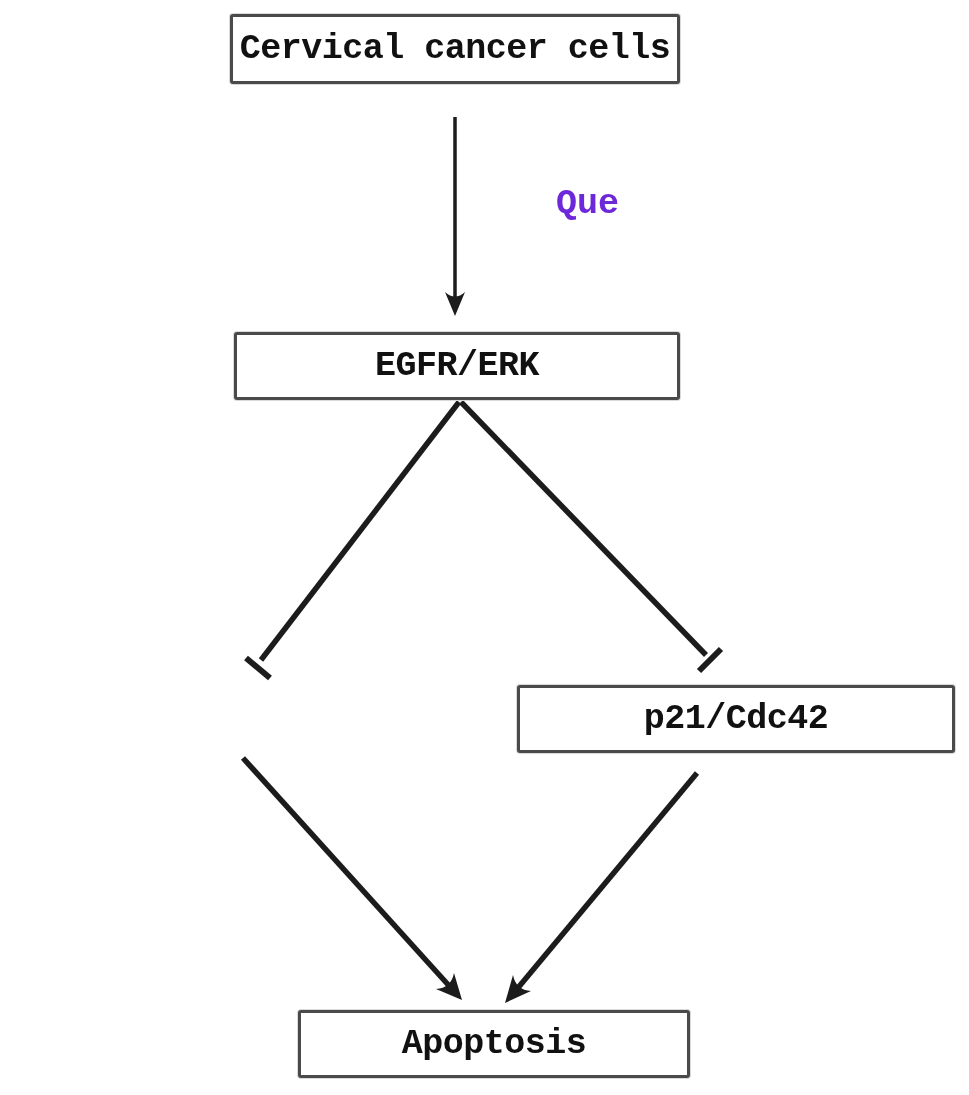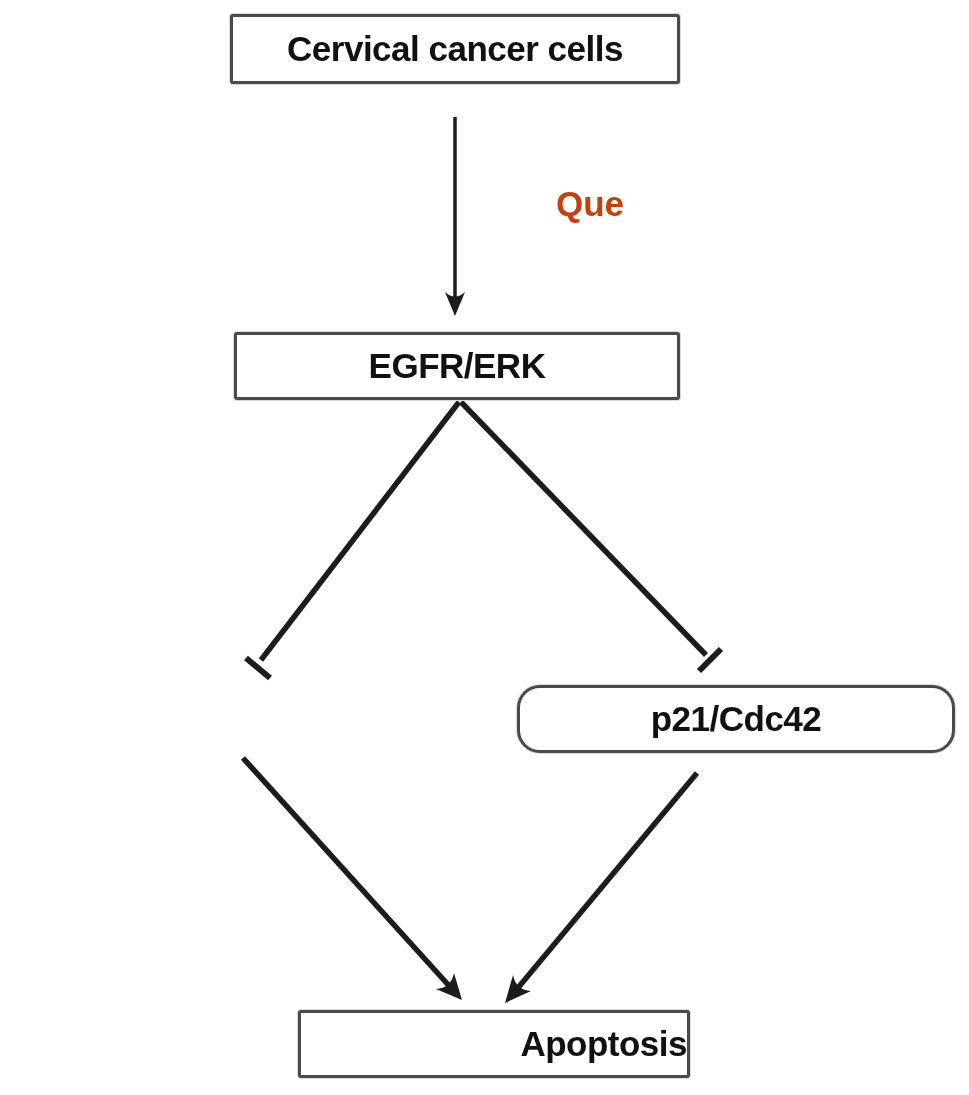--- a/index.html
+++ b/index.html
@@ -5,21 +5,21 @@
   html, body {
     margin: 0;
     padding: 0;
     background: #ffffff;
   }
   #canvas {
     position: relative;
     width: 969px;
     height: 1095px;
     background: #ffffff;
-    font-family: Liberation Sans, sans-serif;
+    font-family: Liberation Mono, monospace;
     overflow: hidden;
   }
   #connectors {
     position: absolute;
     left: 0;
     top: 0;
     width: 969px;
     height: 1095px;
   }
   .node {
@@ -36,29 +36,29 @@
   .node-label {
     font-size: 35px;
     font-weight: bold;
     color: #111111;
     letter-spacing: -0.5px;
     white-space: nowrap;
   }
   #node-cervical   { left: 230px; top: 14px;   width: 450px; height: 70px; }
   #node-egfr       { left: 234px; top: 332px;  width: 446px; height: 68px; text-align: right; }
   #node-caspase    { left: 15px;  top: 685px;  width: 455px; height: 72px; }
-  #node-p21        { left: 517px; top: 685px;  width: 438px; height: 68px; border-radius: 23px; }
-  #node-apoptosis  { left: 298px; top: 1010px; width: 392px; height: 68px; justify-content: flex-end; }
+  #node-p21        { left: 517px; top: 685px;  width: 438px; height: 68px; }
+  #node-apoptosis  { left: 298px; top: 1010px; width: 392px; height: 68px; }
   .edge-label {
     position: absolute;
     left: 556px;
     top: 184px;
     font-size: 35px;
     font-weight: bold;
-    color: #c2410c;
+    color: #6d28d9;
     white-space: nowrap;
   }
   .stroke {
     stroke: #1c1c1c;
     fill: none;
     stroke-linecap: butt;
   }
   .fillhead {
     fill: #1c1c1c;
     stroke: none;

